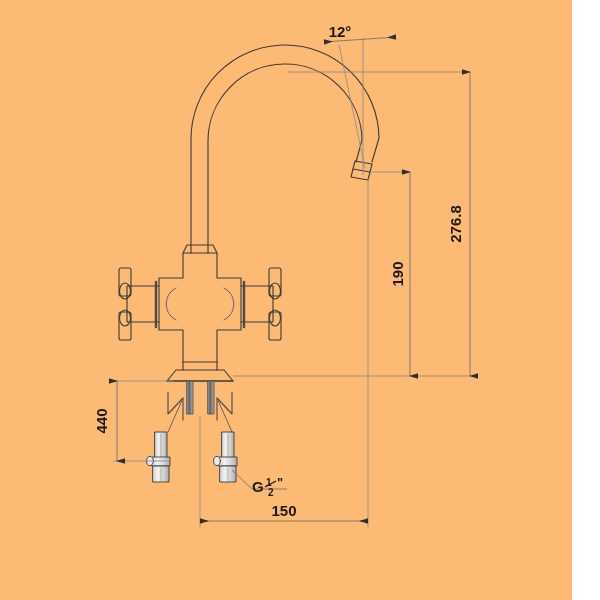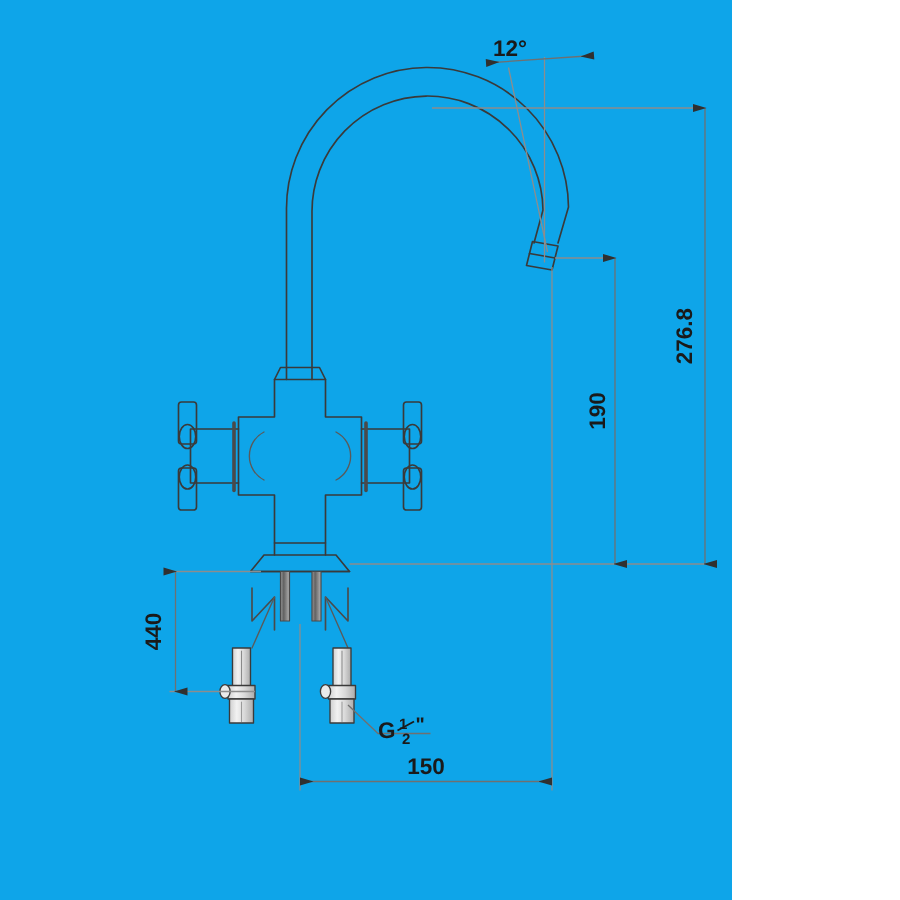--- a/index.html
+++ b/index.html
@@ -2,23 +2,23 @@
 <html><head>
 <meta charset="utf-8">
 <style>
   html, body {
     margin: 0;
     padding: 0;
     background: #ffffff;
   }
   #sheet {
     position: relative;
-    width: 488px;
+    width: 572px;
     height: 600px;
-    background: #0ea5e9;
+    background: #fdba74;
     font-family: "Liberation Sans", sans-serif;
     overflow: hidden;
   }
   #sheet svg {
     display: block;
     width: 600px;
     height: 600px;
   }
   .dim-text {
     font-family: "Liberation Sans", sans-serif;

